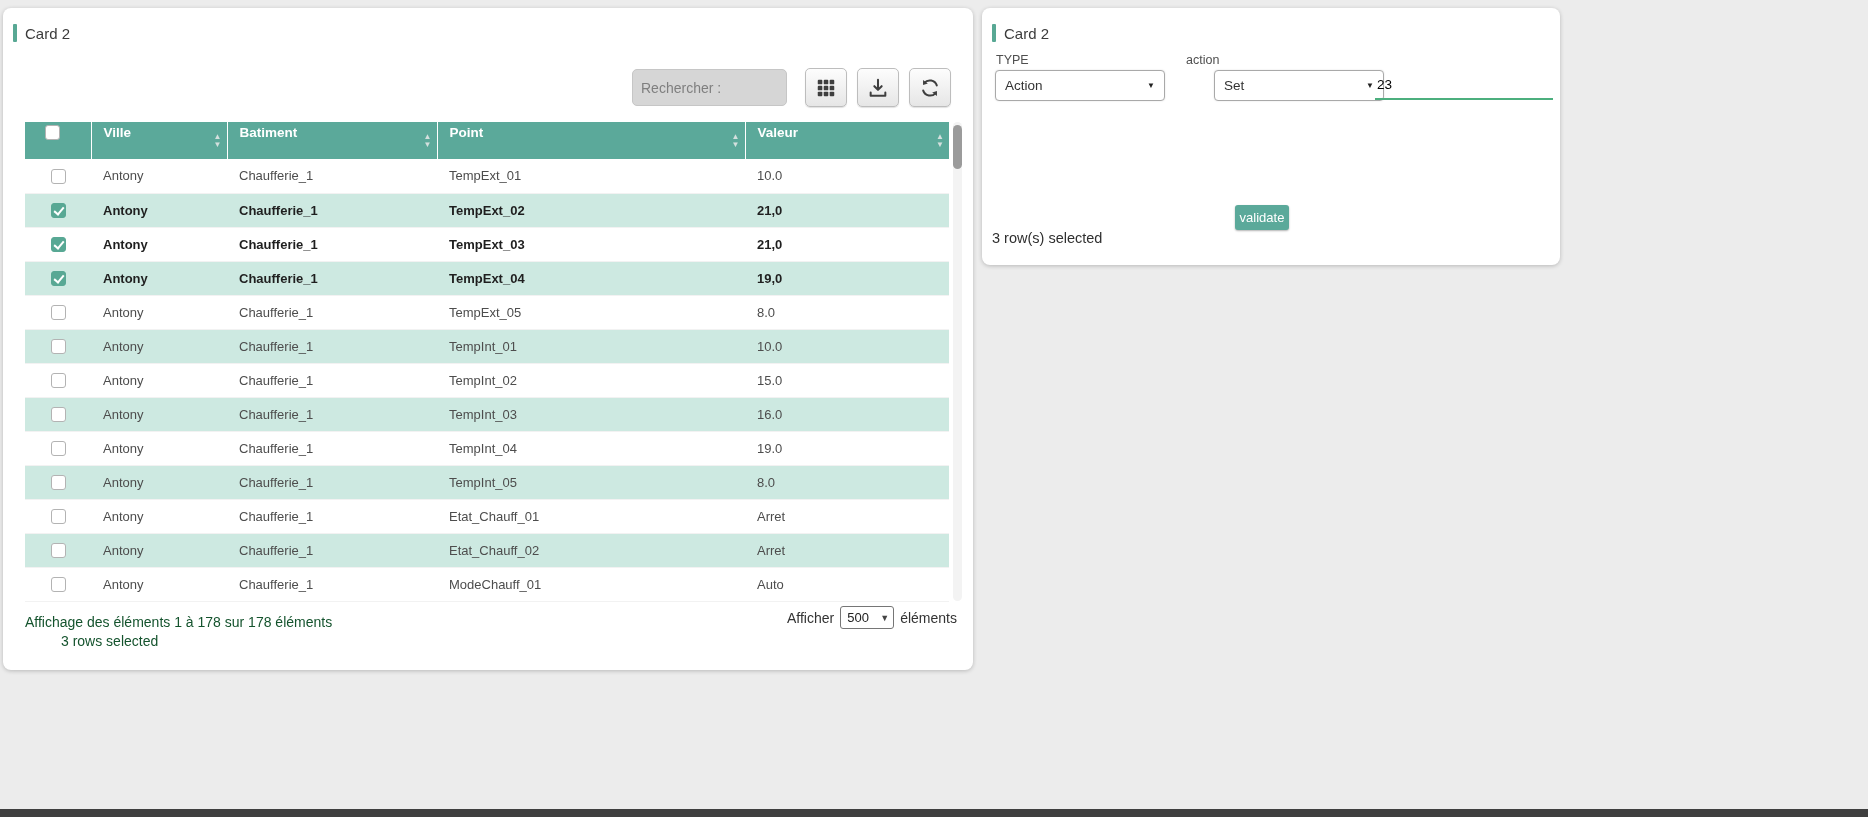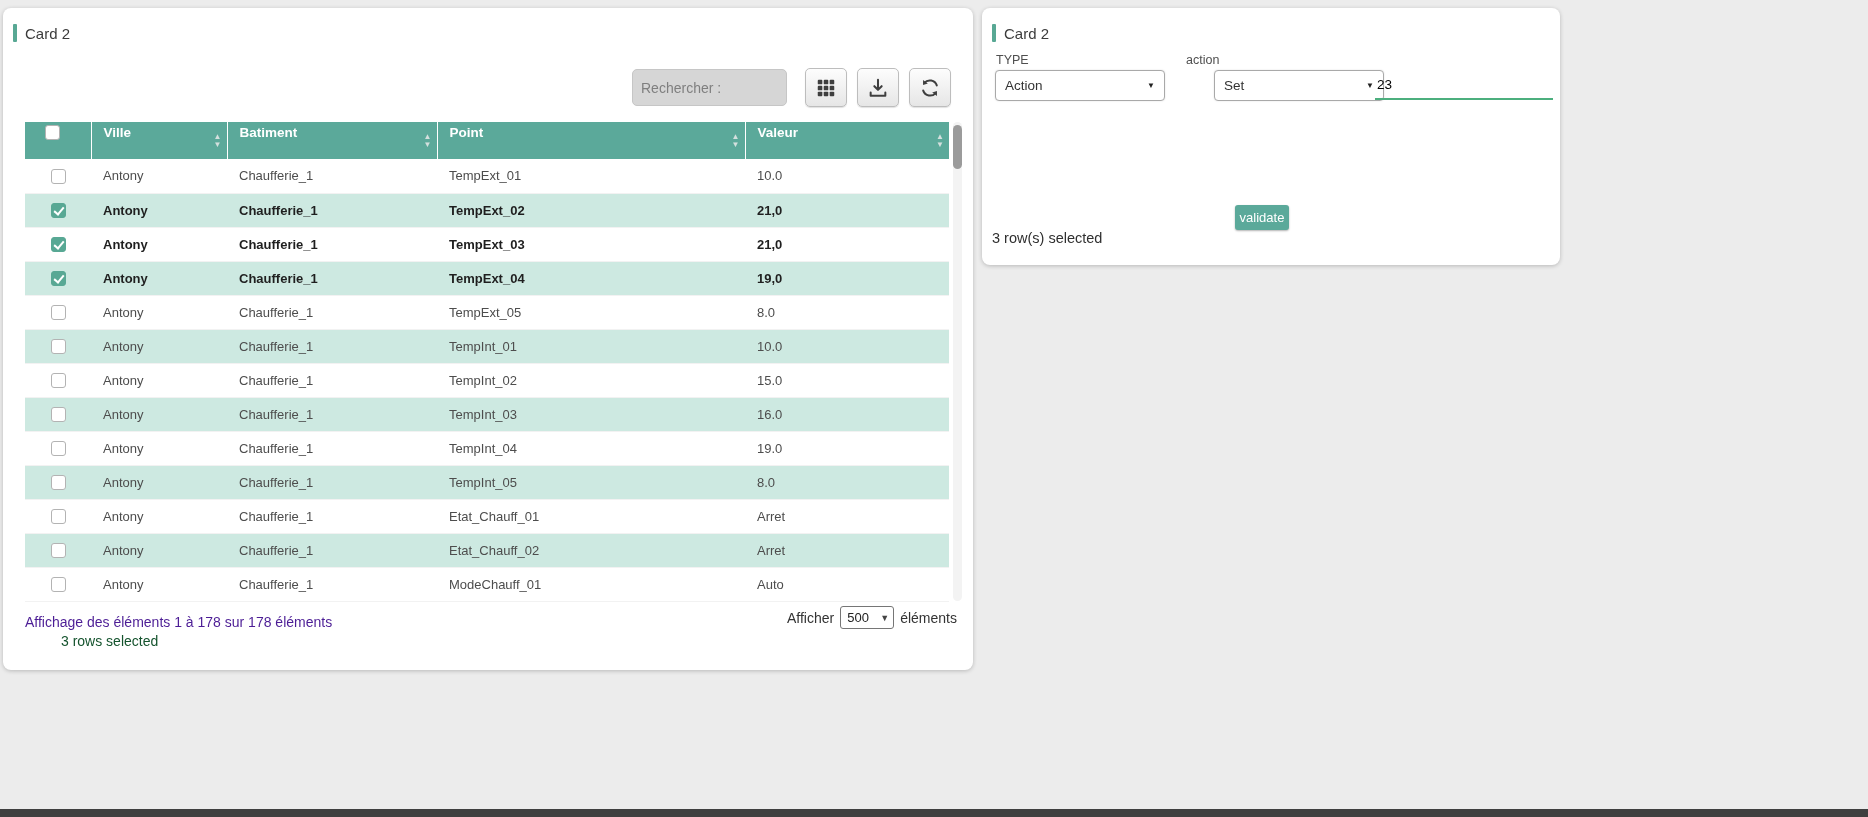--- a/index.html
+++ b/index.html
@@ -107,21 +107,21 @@
   .vscroll{
     position:absolute;left:950px;top:114px;
     width:9px;height:479px;background:#f3f3f3;border-radius:5px;
   }
   .vscroll .thumb{
     position:absolute;top:3px;left:0;width:9px;height:44px;
     background:#9b9b9b;border-radius:5px;cursor:pointer;
   }
 
   
-  .dt-info{position:absolute;left:22px;top:606px;font-size:14px;color:#4c1d95;}
+  .dt-info{position:absolute;left:22px;top:606px;font-size:14px;color:#14532d;}
   .dt-selected{position:absolute;left:58px;top:625px;font-size:14px;color:#14532d;}
   .length-ctrl{
     position:absolute;right:16px;top:598px;
     display:flex;align-items:center;gap:6px;
     font-size:14px;color:#333;
   }
   .mini-select{
     display:inline-flex;align-items:center;justify-content:space-between;
     width:54px;height:23px;
     border:1px solid #767676;border-radius:3px;

